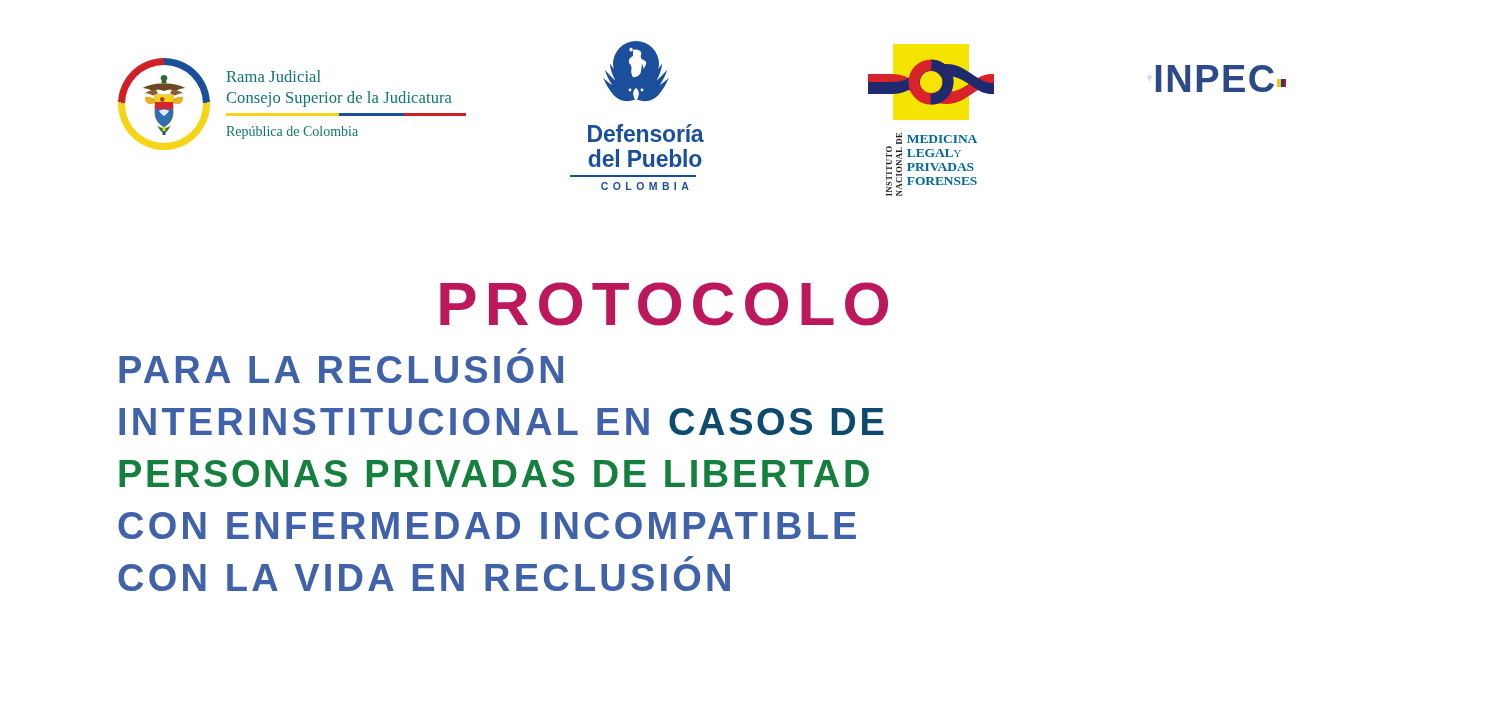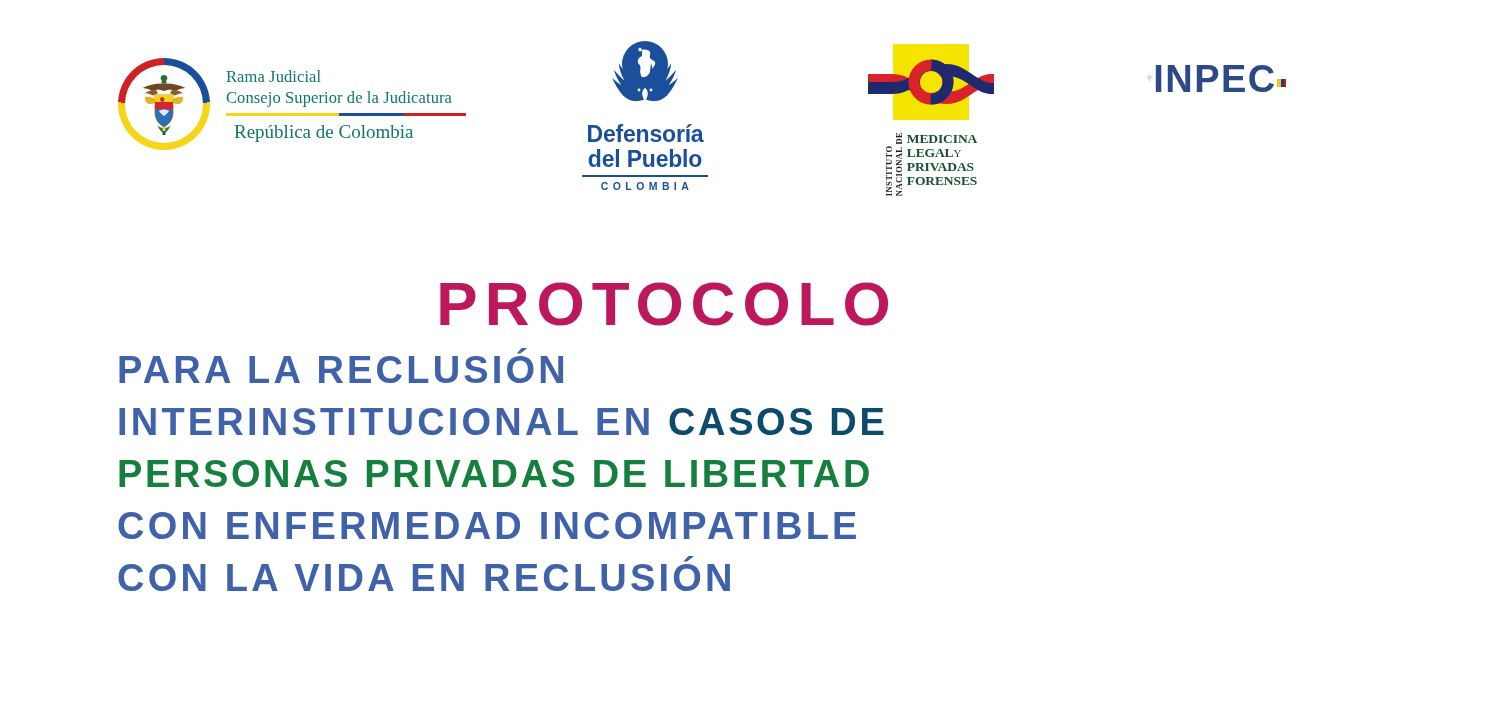--- a/index.html
+++ b/index.html
@@ -74,29 +74,28 @@
   .rj-rule {
     width: 240px;
     height: 2.5px;
     margin: 5px 0 5px 0;
     display: flex;
   }
   .rj-rule i { display:block; height:100%; }
   .rj-rule .s-y { width: 47%; background: #f6d417; }
   .rj-rule .s-b { width: 27%; background: #1a4f9c; }
   .rj-rule .s-r { width: 26%; background: #cf2027; }
-  .rj-line3 { font-size: 19px; line-height: 21px; margin-left: 8px; }
+  .rj-line3 { font-size: 14px; line-height: 21px; }
 
   
   #logo-defensoria {
     left: 570px;
     top: 38px;
     width: 150px;
     flex-direction: column;
-    align-items: center;
   }
   .dp-mark { width: 132px; height: 82px; display:block; }
   .dp-name {
     color: #1b4f9c;
     font-weight: bold;
     font-size: 23px;
     line-height: 25px;
     text-align: center;
     margin-top: 2px;
     letter-spacing: -.2px;
@@ -143,21 +142,21 @@
     font-family: "Liberation Serif", serif;
     font-weight: bold;
     font-size: 8.5px;
     letter-spacing: .4px;
     color: #222222;
     line-height: 9px;
   }
   .ml-lines {
     font-family: "Liberation Serif", serif;
     font-weight: bold;
-    color: #14532d;
+    color: #0369a1;
     font-size: 13.5px;
     line-height: 13.5px;
     letter-spacing: -.1px;
     text-align: left;
   }
   .ml-lines div { white-space: nowrap; }
   .ml-lines .small-y { font-size: 11px; font-weight: normal; }
 
   
   #logo-inpec {

